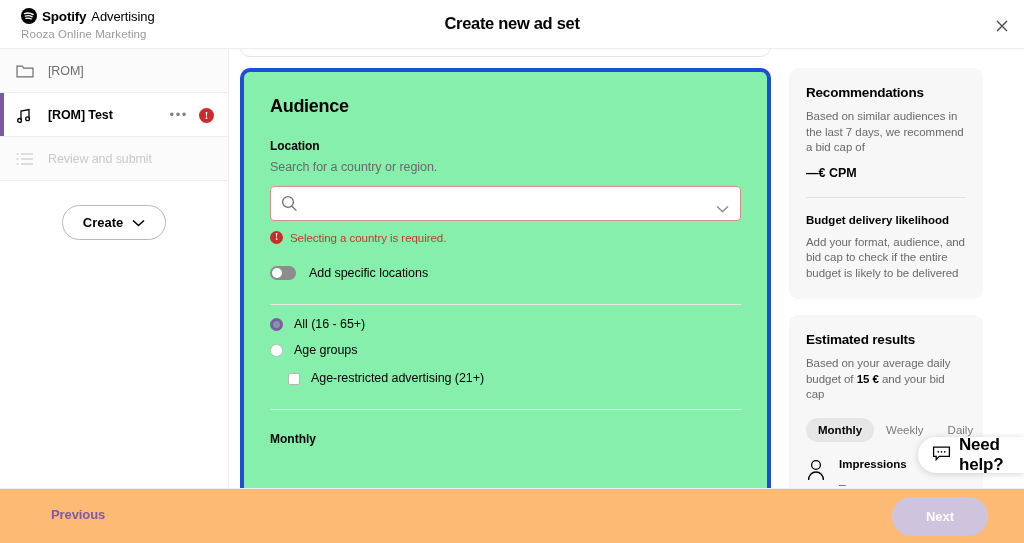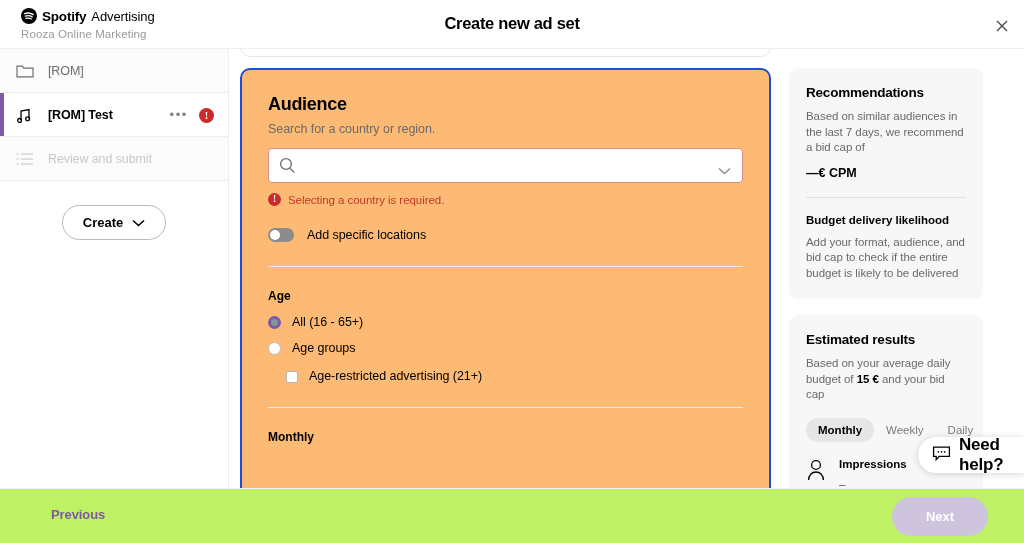--- a/index.html
+++ b/index.html
@@ -75,21 +75,21 @@
   
   .main {
     position:absolute; left:229px; top:49px; width:795px; height:439px;
     background:#fff; overflow:hidden;
   }
   .ghost-card {
     position:absolute; left:11px; top:-28px; width:531px; height:36px;
     border:1px solid #e6e6e6; border-radius:10px; background:#fff;
   }
   .card {
-    position:absolute; background:#fdba74; border:2px solid #1d4ed8; border-radius:10px;
+    position:absolute; background:#86efac; border:4px solid #1d4ed8; border-radius:10px;
   }
   .audience-card { left:11px; top:19px; width:531px; height:445px; padding:24px 26px 0 26px; }
   .card-h1 { font-size:18px; font-weight:bold; color:#000; letter-spacing:-0.3px; }
 
   .field-label { font-size:12px; font-weight:bold; color:#000; margin-top:22px; letter-spacing:-0.05px; }
   .field-help { font-size:12.5px; color:#6a6a6a; margin-top:7px; letter-spacing:-0.05px; }
 
   .search-box {
     margin-top:12px; position:relative; height:35px;
     border:1.5px solid #e08b8b; border-radius:4px; background:#fff;
@@ -171,21 +171,21 @@
     background:#fff; border-radius:18px 0 0 18px;
     box-shadow:0 1px 7px rgba(0,0,0,0.17);
     display:flex; align-items:center; gap:8px; padding-left:14px;
     cursor:pointer; z-index:40;
   }
   .need-help-label { font-size:17px; font-weight:bold; color:#000; letter-spacing:-0.2px; }
 
   
   .footer {
     position:absolute; left:0; top:488px; width:1024px; height:55px;
-    background:#bef264; border-top:1px solid #eceff1; z-index:30;
+    background:#fdba74; border-top:1px solid #eceff1; z-index:30;
   }
   .prev-btn {
     position:absolute; left:51px; top:18px; font-size:13px; font-weight:bold;
     color:#7e5aa2; cursor:pointer; letter-spacing:-0.1px;
   }
   .next-btn {
     position:absolute; right:36px; top:8px; width:96px; height:39px;
     border-radius:20px; background:#cfc4dd; border:0;
     color:#ffffff; font-size:13px; font-weight:bold;
     font-family:"Liberation Sans", sans-serif; cursor:default;
@@ -274,20 +274,21 @@
     </div>
   </div>
 
   <div class="main">
 
     <div class="ghost-card"></div>
 
     <div class="card audience-card">
       <div class="card-h1">Audience</div>
 
+      <div class="field-label">Location</div>
       <div class="field-help">Search for a country or region.</div>
 
       <div class="search-box">
         <span class="search-ico">
           <svg width="17" height="17" viewBox="0 0 17 17">
             <circle cx="7" cy="7" r="5.4" fill="none" stroke="#6e6e6e" stroke-width="1.3"></circle>
             <path d="M11 11.2 L15.4 15.6" stroke="#6e6e6e" stroke-width="1.3" fill="none"></path>
           </svg>
         </span>
         <input class="search-input" type="text" value="" placeholder="" style="">
@@ -305,21 +306,20 @@
 
       <div class="toggle-row">
         <span class="toggle">
           <span class="knob"></span>
         </span>
         <span class="toggle-label">Add specific locations</span>
       </div>
 
       <div class="divider"></div>
 
-      <div class="group-title">Age</div>
 
       <div class="radio-row">
         <span class="radio on"></span>
         <span class="radio-label">All (16 - 65+)</span>
       </div>
       <div class="radio-row">
         <span class="radio"></span>
         <span class="radio-label">Age groups</span>
       </div>
       <div class="check-row">

